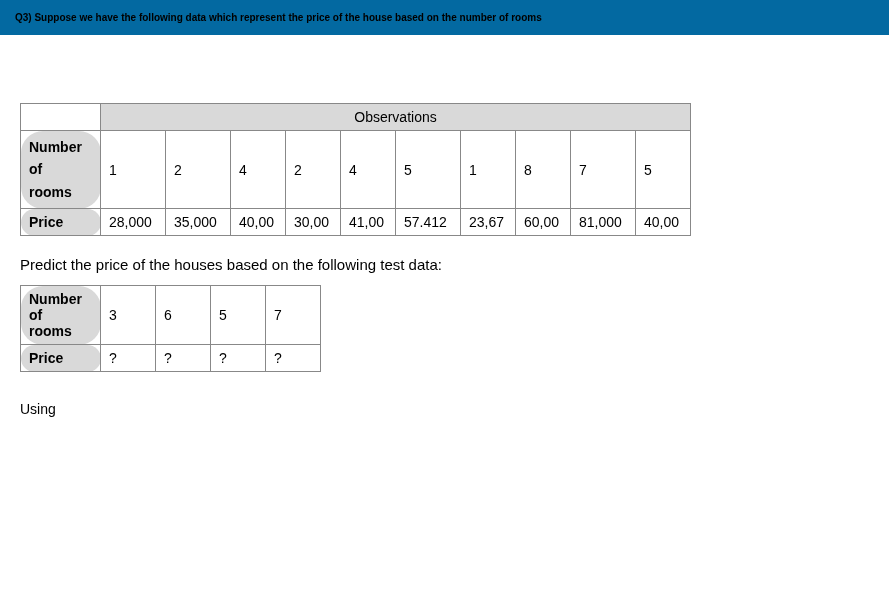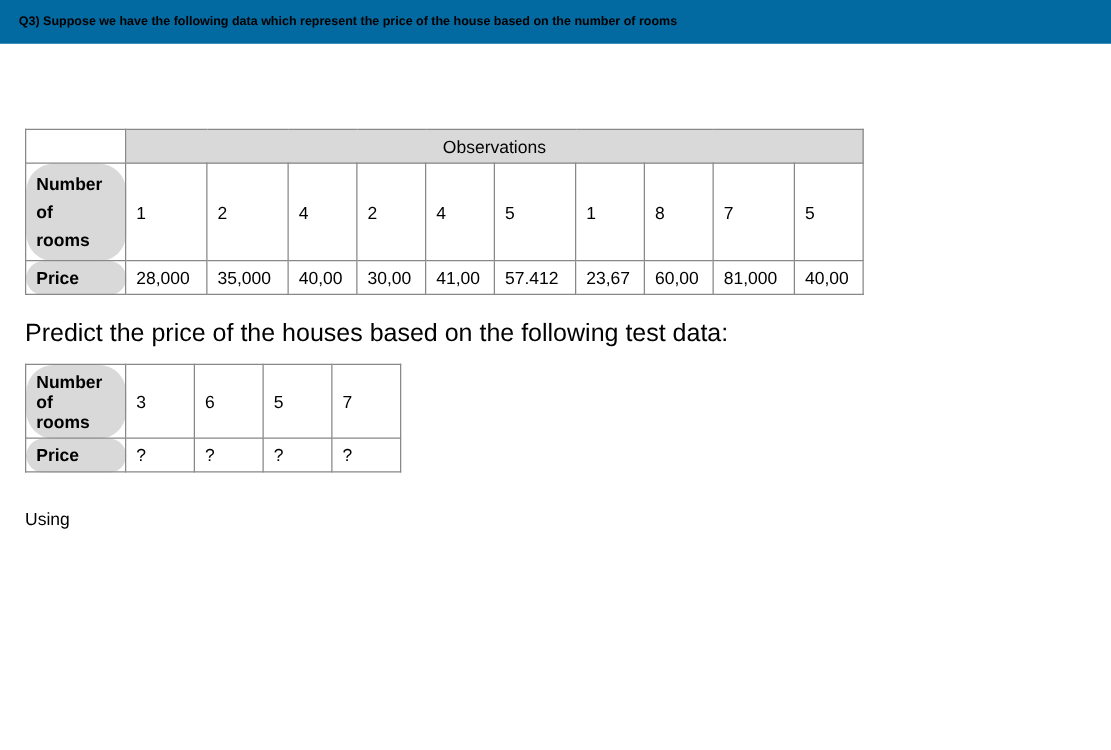--- a/index.html
+++ b/index.html
@@ -49,21 +49,21 @@
 
     .row-header {
       background: #d9d9d9;
       font-weight: bold;
       white-space: nowrap;
       border-radius: 22px;
     }
 
     .predict-text {
       margin-bottom: 12px;
-      font-size: 20px;
+      font-size: 15px;
     }
 
     .using-text {
       margin-bottom: 10px;
       font-size: 14px;
     }
 
     .methods-list {
       list-style: none;
       padding-left: 30px;

